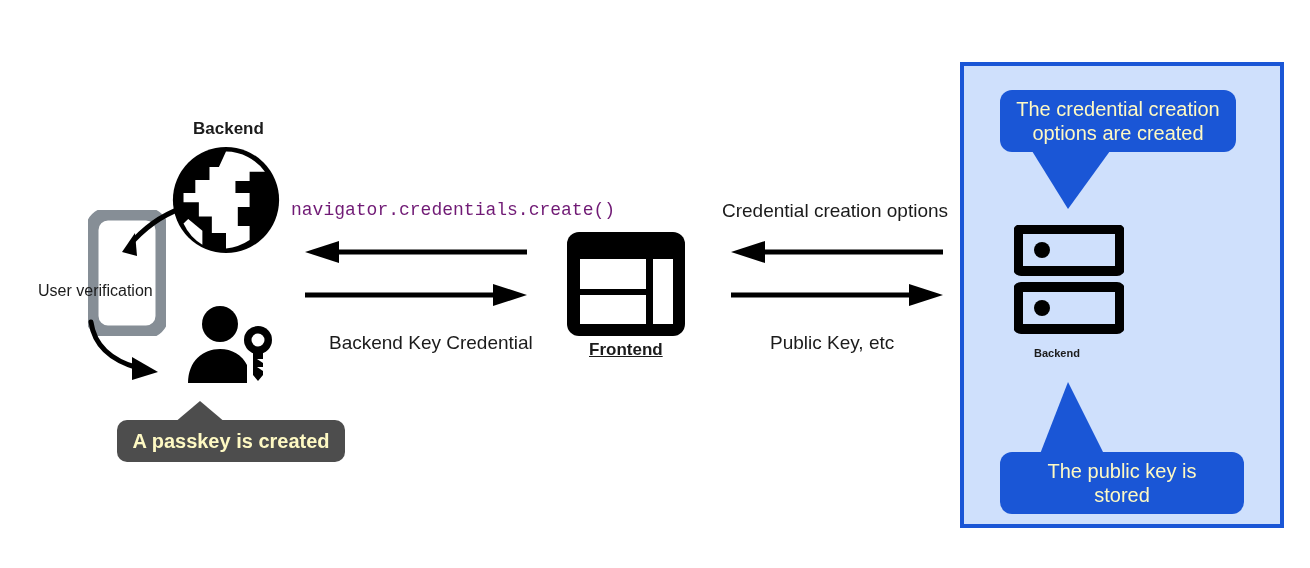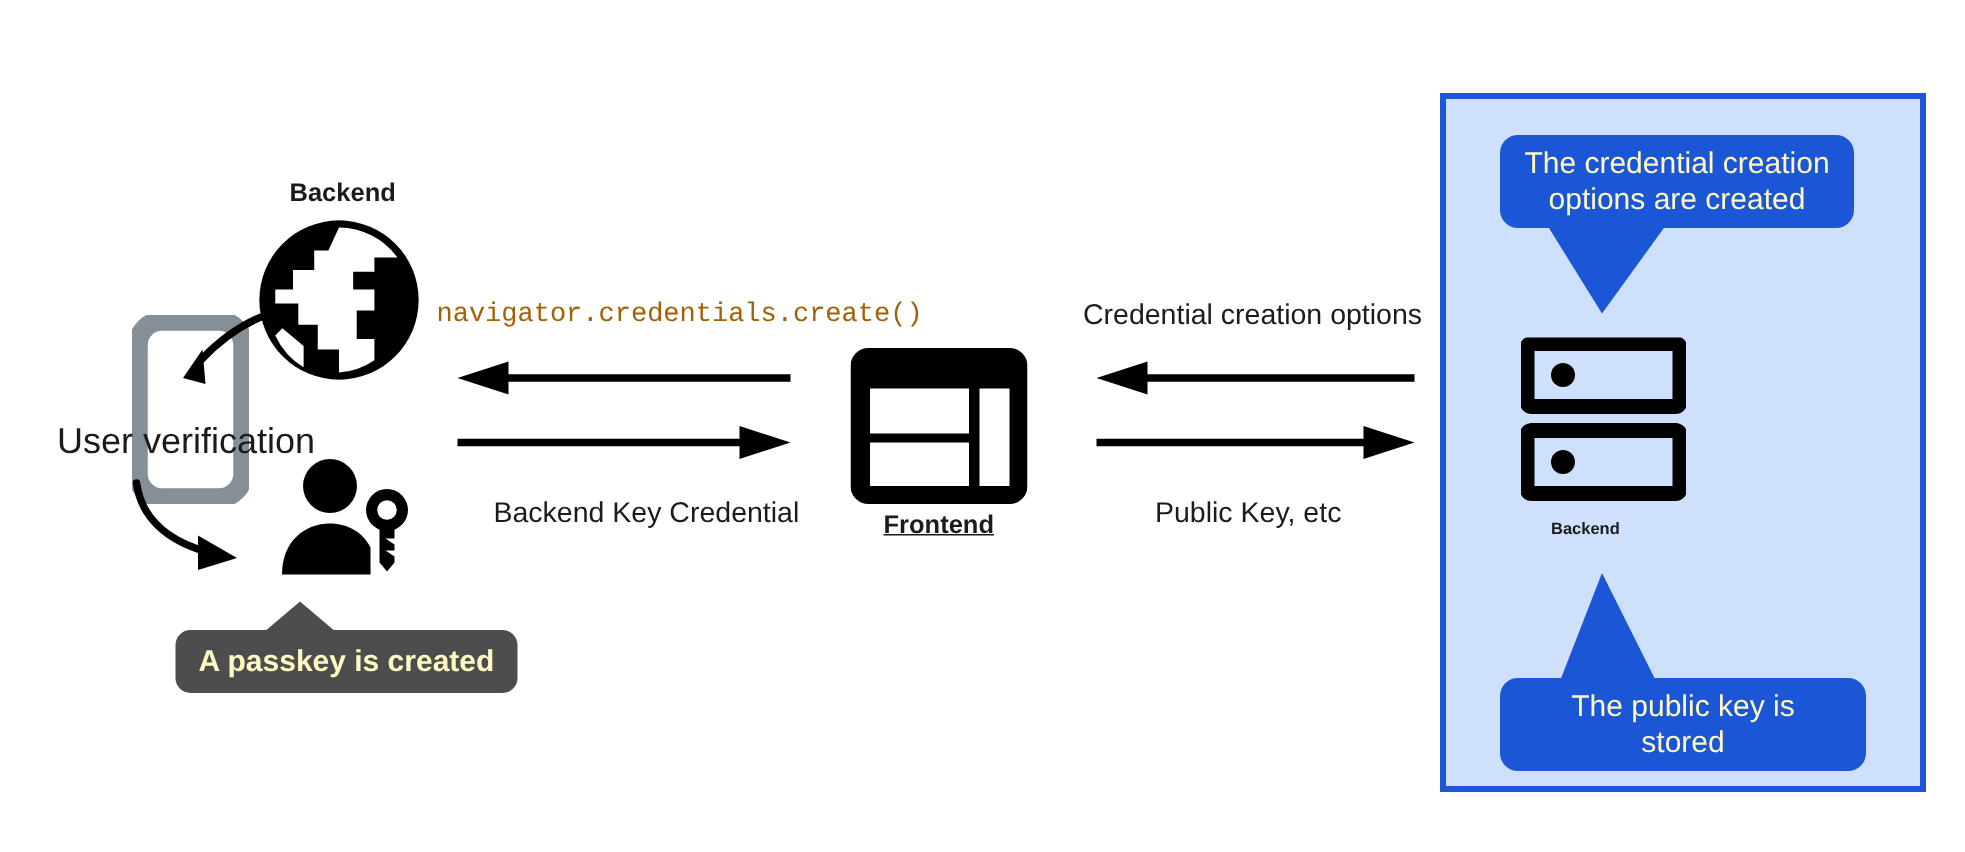--- a/index.html
+++ b/index.html
@@ -23,21 +23,21 @@
   
   .lbl {
     font-family: "Liberation Sans", sans-serif;
     color: #1b1b1b;
     white-space: nowrap;
     line-height: 1.2;
   }
   .lbl-bold { font-weight: bold; }
   .lbl-mono {
     font-family: "Liberation Mono", monospace;
-    color: #a16207;
+    color: #701a75;
     white-space: nowrap;
   }
 
   
   .arrow-svg { display: block; overflow: visible; }
 
   
   .backend-panel {
     background: #cfe0fc;
     border: 4px solid #1a56d6;
@@ -89,21 +89,21 @@
     </svg>
   </div>
 
   <div class="abs" style="left:84px; top:318px;">
     <svg class="arrow-svg" width="110" height="70" viewBox="0 0 110 70" aria-hidden="true">
       <path d="M 7 4 C 10 26 26 42 54 50" fill="none" stroke="#000000" stroke-width="5" stroke-linecap="round"></path>
       <path d="M 48 39 L 74 54 L 48 62 Z" fill="#000000"></path>
     </svg>
   </div>
 
-  <div class="abs lbl" style="left:38px; top:281px; font-size:24px;">User verification</div>
+  <div class="abs lbl" style="left:38px; top:281px; font-size:16px;">User verification</div>
 
   <div class="abs lbl lbl-bold" style="left:193px; top:119px; font-size:17px;">Backend</div>
 
   <div class="abs" style="left:167px; top:141px;">
     <svg class="icon-svg" width="118" height="118" viewBox="0 0 100 100" aria-hidden="true">
       <circle cx="50" cy="50" r="45" fill="#000000"></circle>
       <path d="M 50 9
                A 41 41 0 0 1 83 26
                L 70 26 L 70 34 L 58 34 L 58 44
                L 70 44 L 70 56 L 60 56 L 60 72

